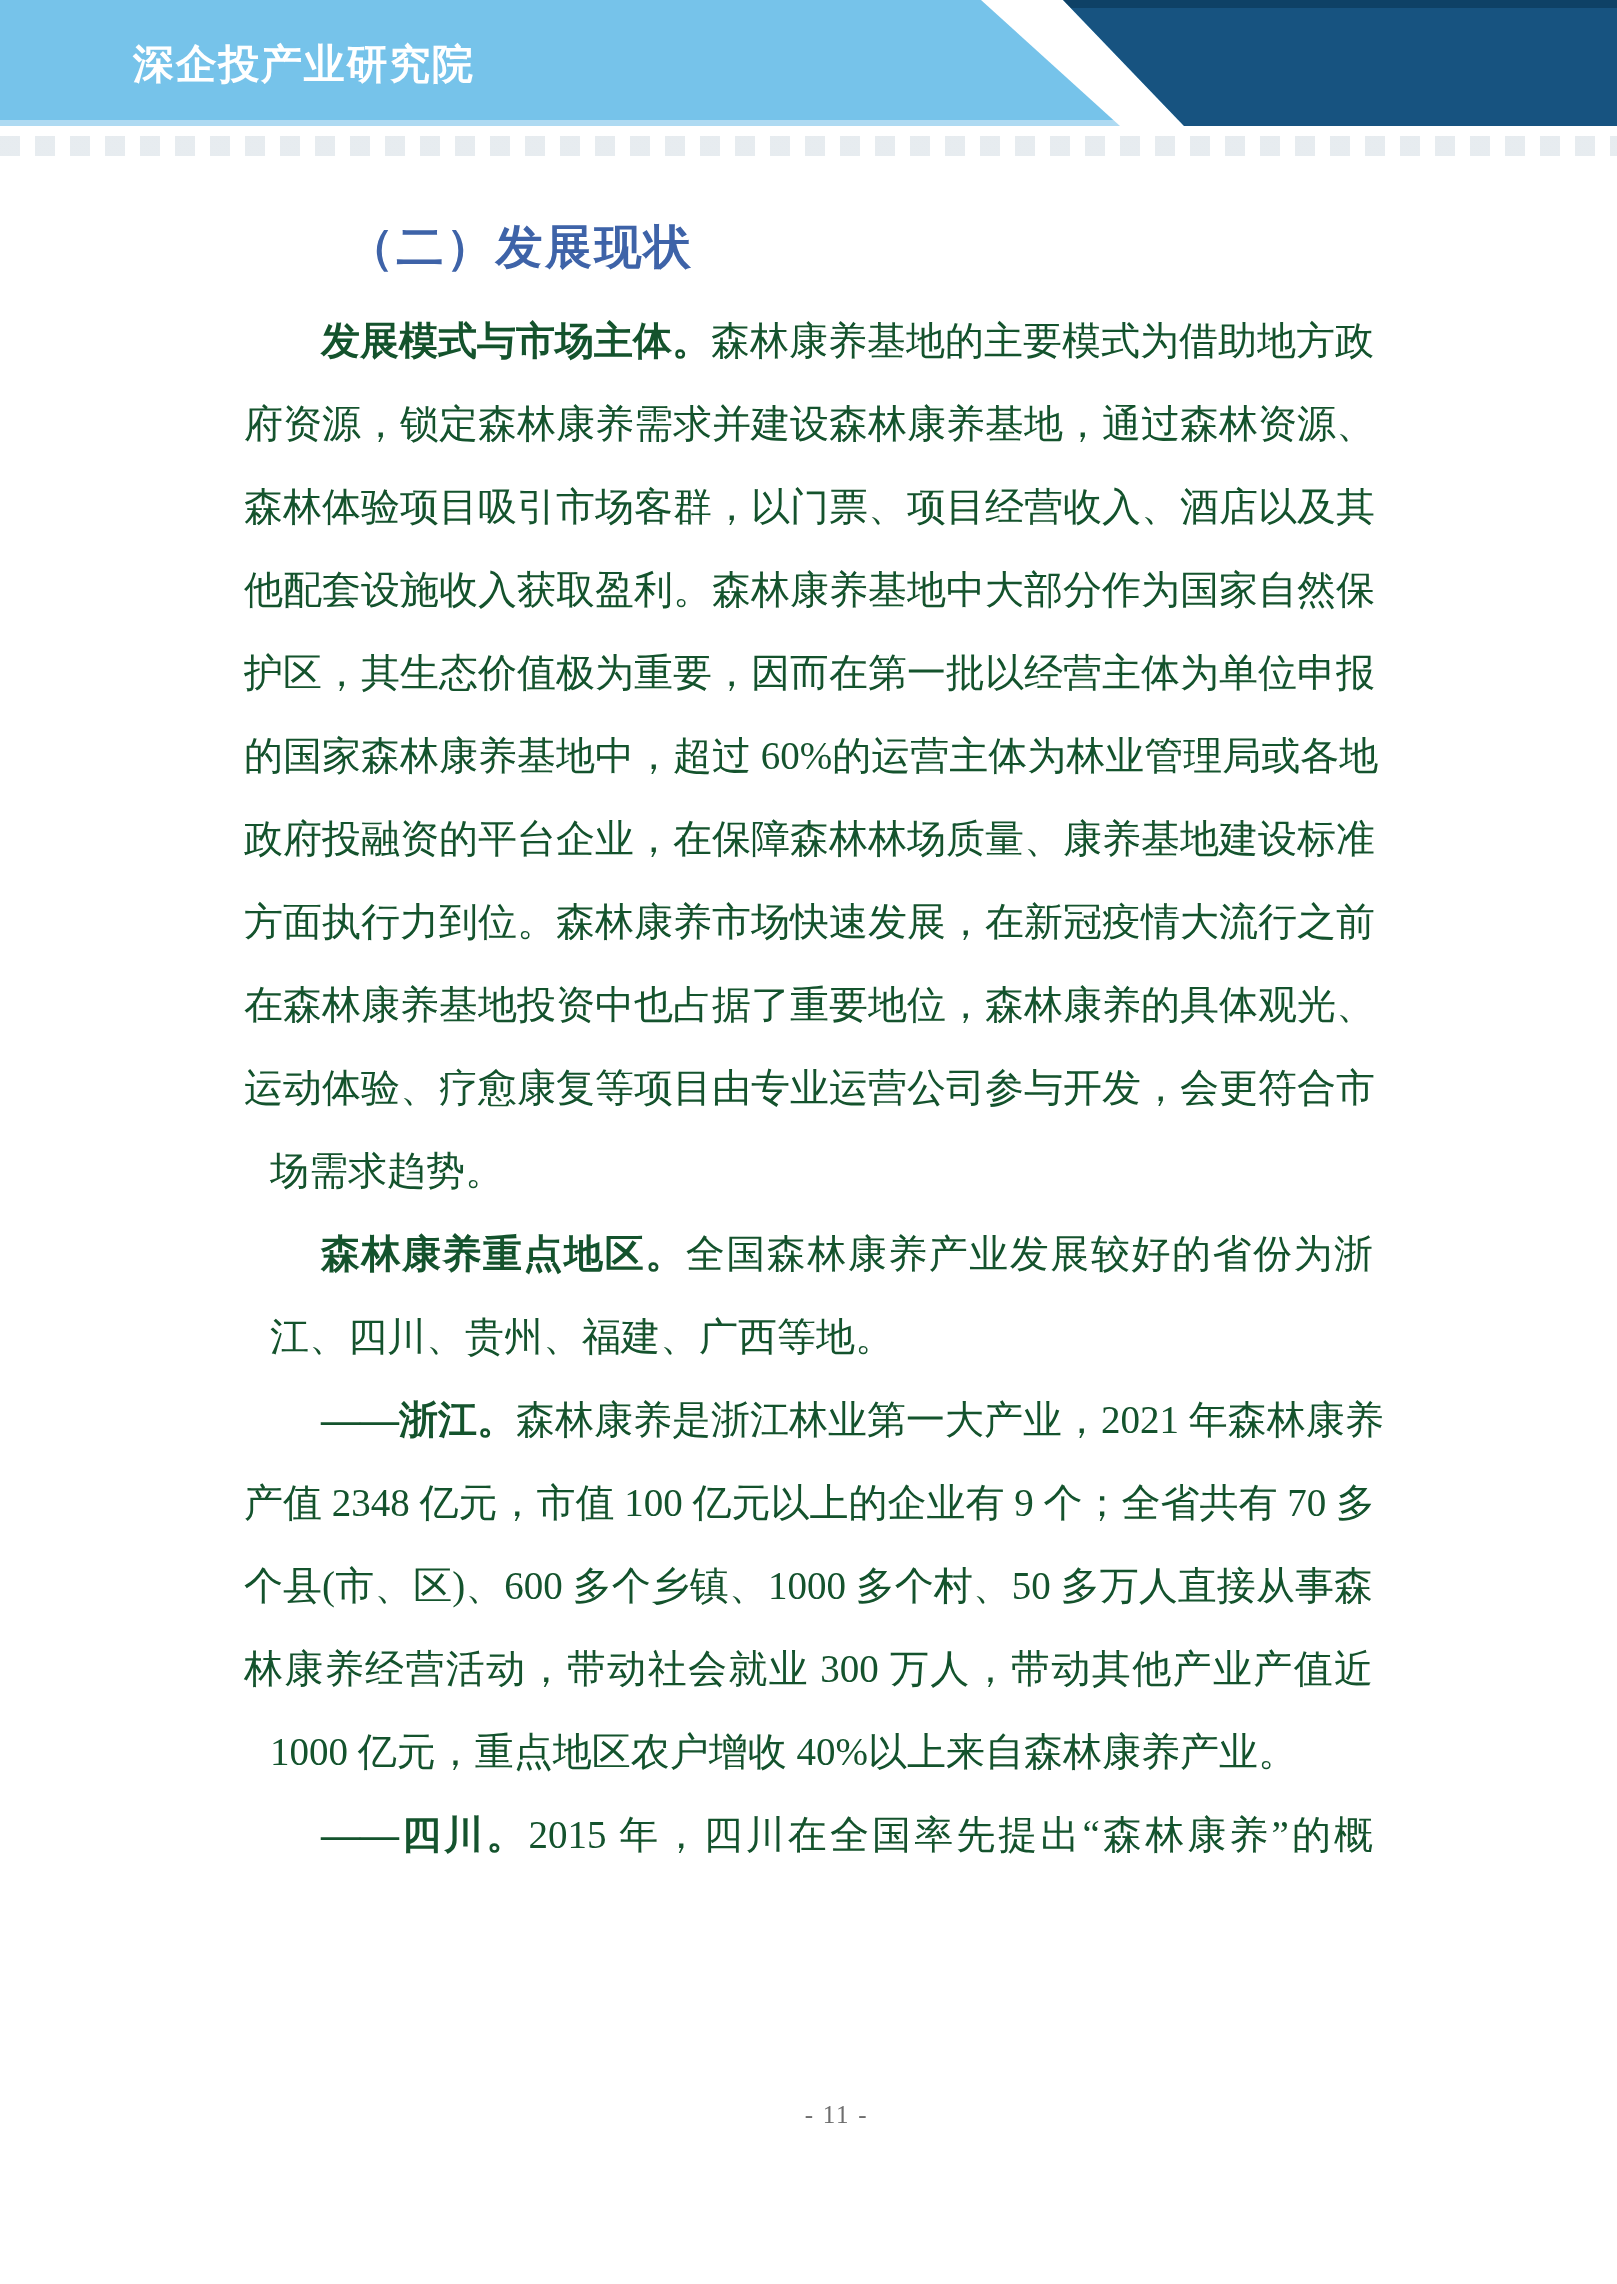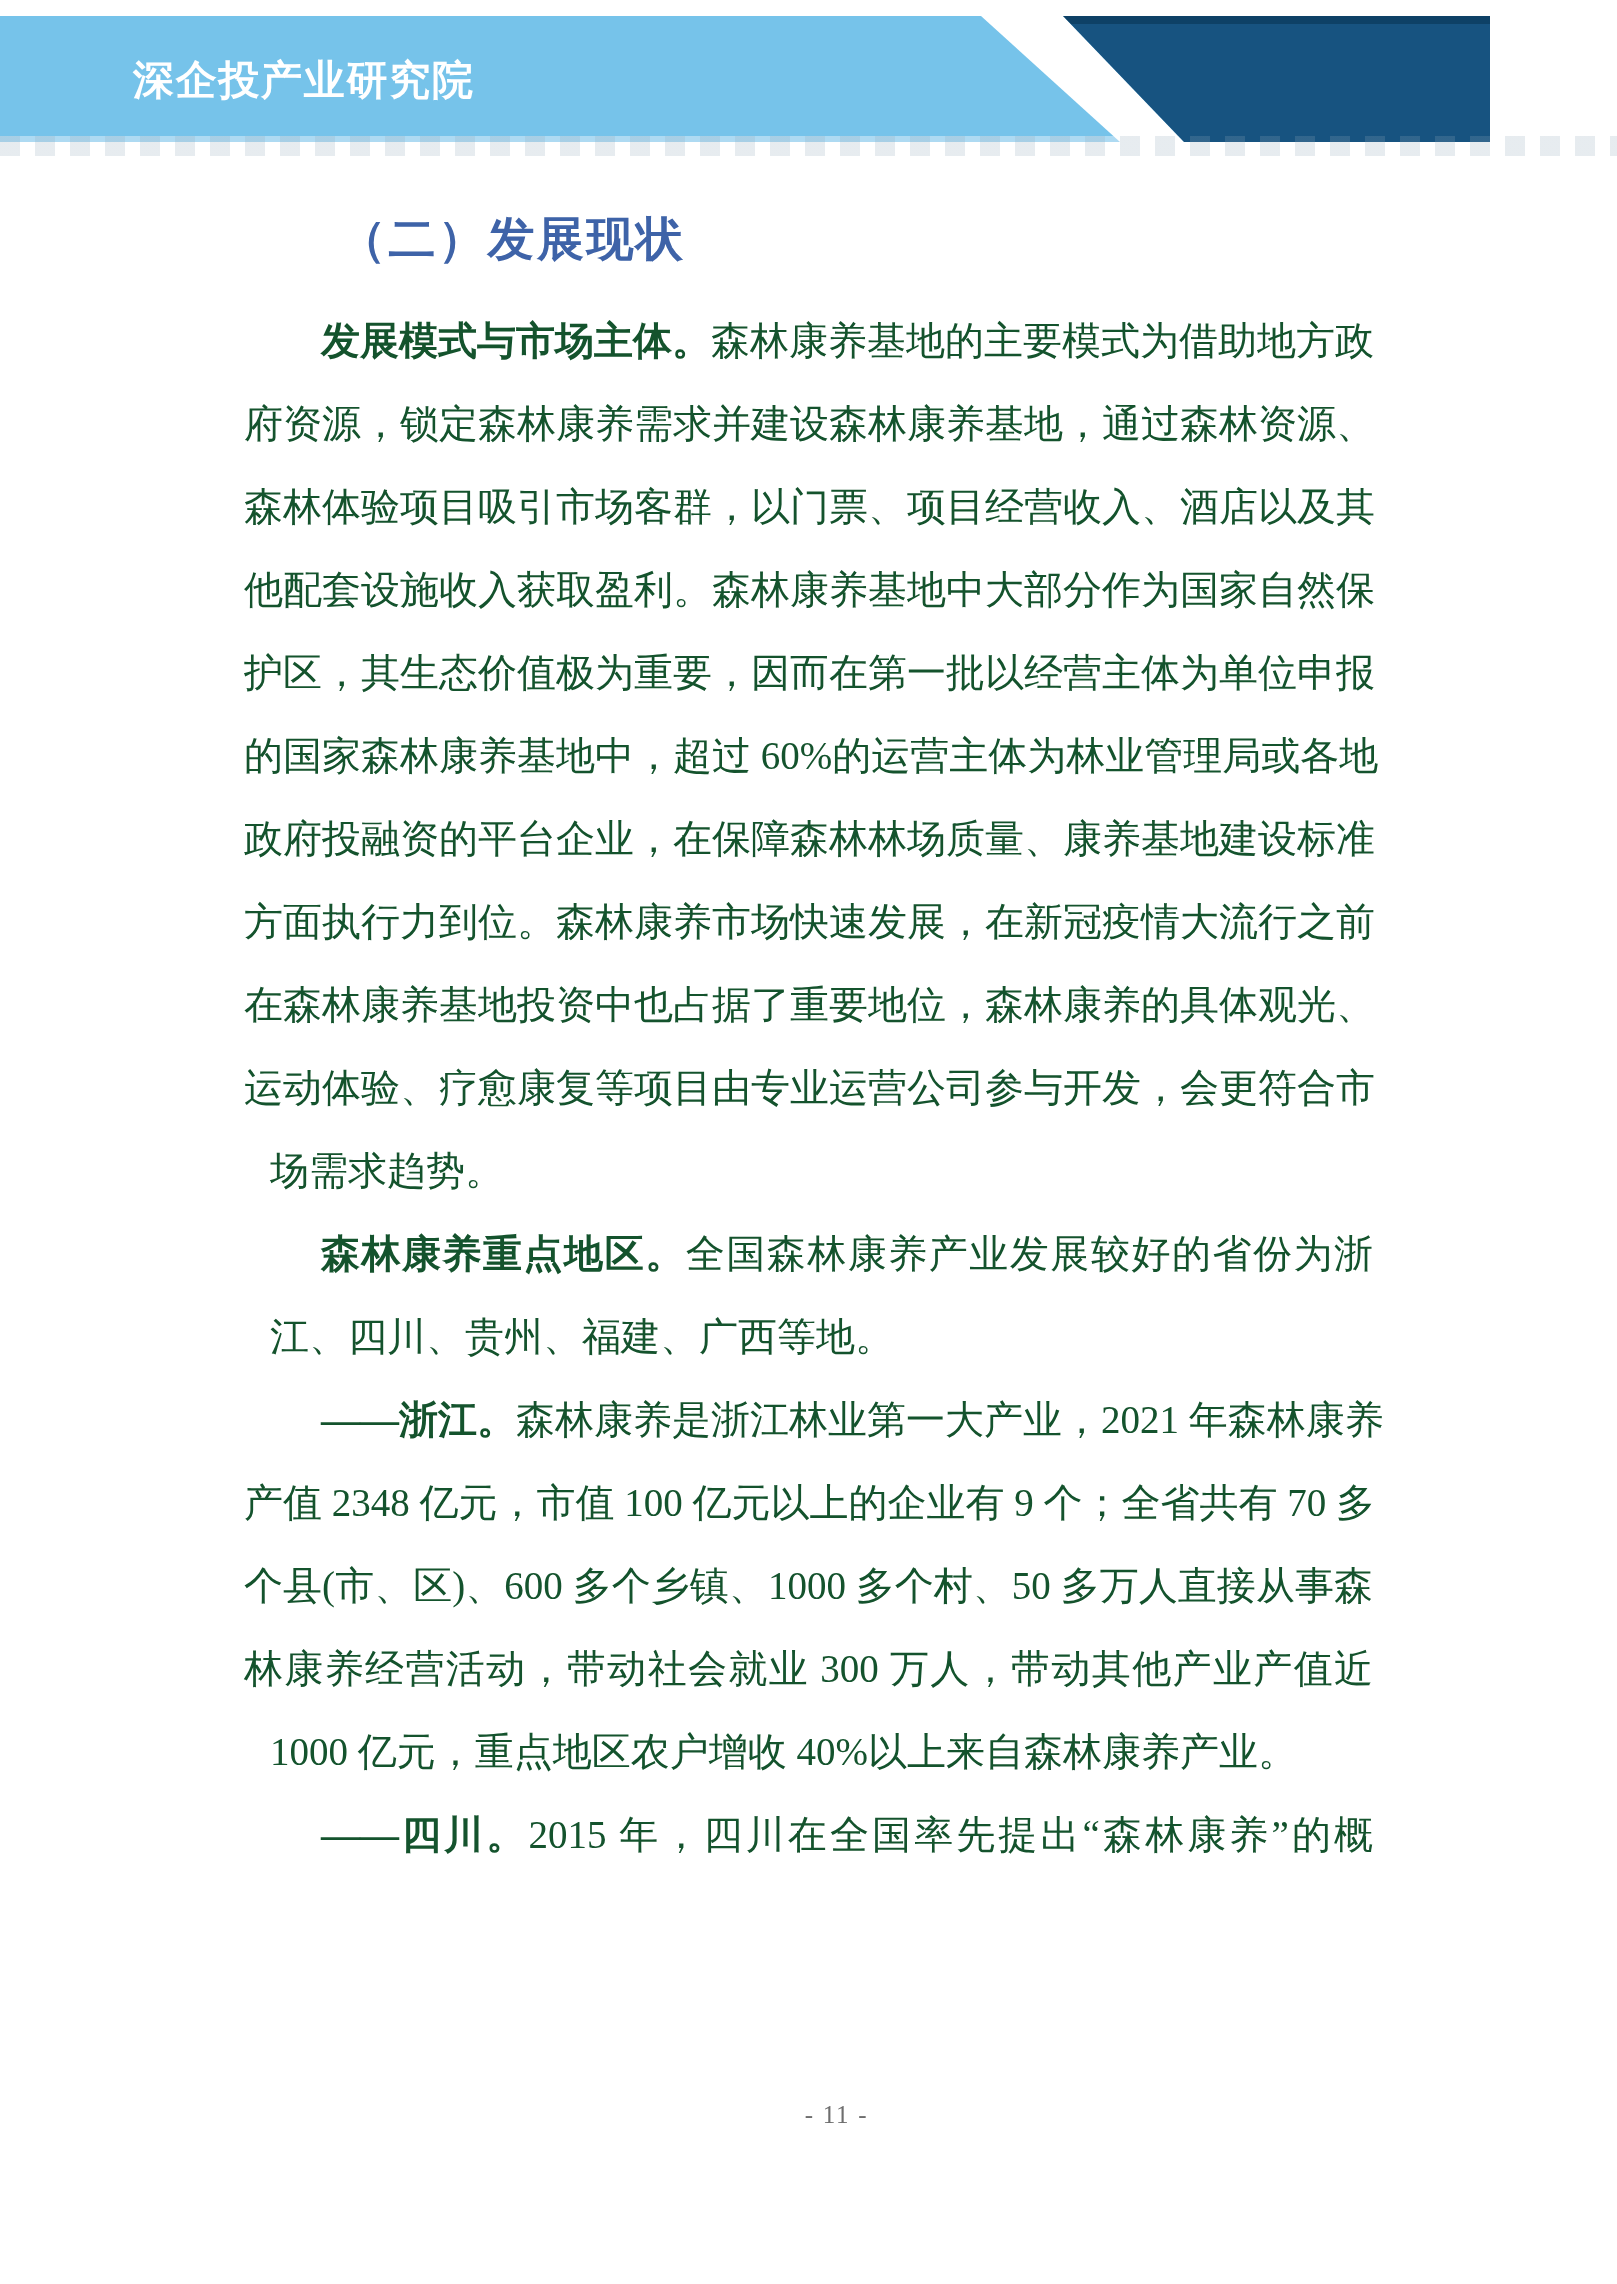--- a/index.html
+++ b/index.html
@@ -6,23 +6,22 @@
   .page{
     position:relative;
     width:1617px;height:2284px;
     background:#ffffff;
     overflow:hidden;
     font-family:"Liberation Serif","DejaVu Serif",serif;
   }
 
   
   .header{
-    position:absolute;left:0;top:0;width:1490px;height:126px;
+    position:absolute;left:0;top:0;width:1617px;height:126px;
     background:linear-gradient(to bottom,#76C3EA 0px,#76C3EA 120px,#AEDAF2 120px,#AEDAF2 126px);
-    margin-top:16px;
   }
   .header .white-stripe{
     position:absolute;left:0;top:0;width:100%;height:100%;
     background:#ffffff;
     clip-path:polygon(981px 0,1063px 0,1184px 126px,1120px 126px);
   }
   .header .dark-shape{
     position:absolute;left:0;top:0;width:100%;height:100%;
     background:linear-gradient(to bottom,#0E4166 0px,#0E4166 7.6px,#175380 7.6px);
     clip-path:polygon(1063px 0,1617px 0,1617px 126px,1184px 126px);
@@ -39,21 +38,21 @@
     position:absolute;left:0;top:136px;width:1617px;height:20px;
     background:repeating-linear-gradient(90deg,
       rgba(145,168,185,0.22) 0px,rgba(145,168,185,0.22) 20px,
       rgba(145,168,185,0.0) 20px,rgba(145,168,185,0.0) 35px);
   }
 
   
   .section-heading{
     position:absolute;left:339px;top:208px;
     font-size:47px;font-weight:bold;letter-spacing:2.5px;
-    color:#3E63A8;white-space:nowrap;margin:0;
+    color:#3E63A8;white-space:nowrap;margin:8px;
   }
 
   
   .body-lines{
     position:absolute;left:244px;top:299px;width:1129px;
     font-size:39px;color:#14532d;
   }
   .line{
     height:83px;line-height:83px;
     text-align:justify;text-align-last:justify;

